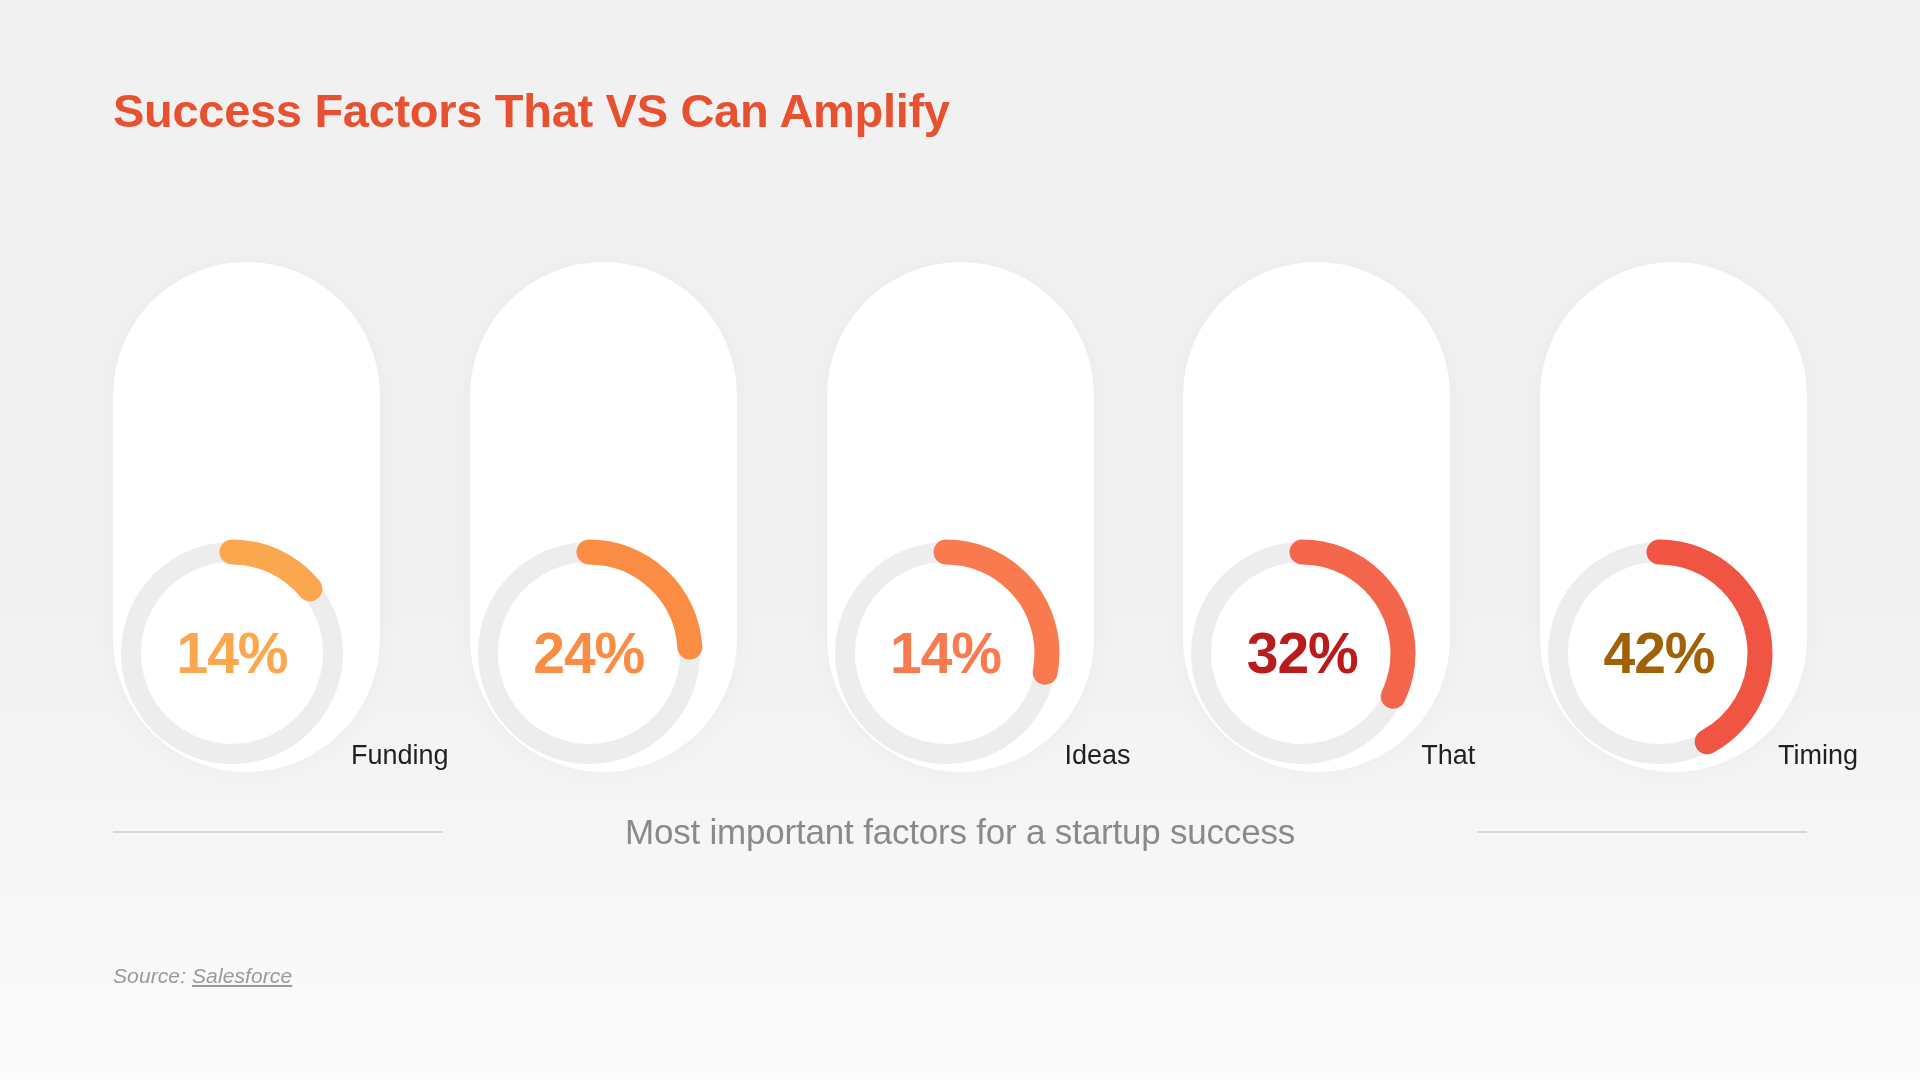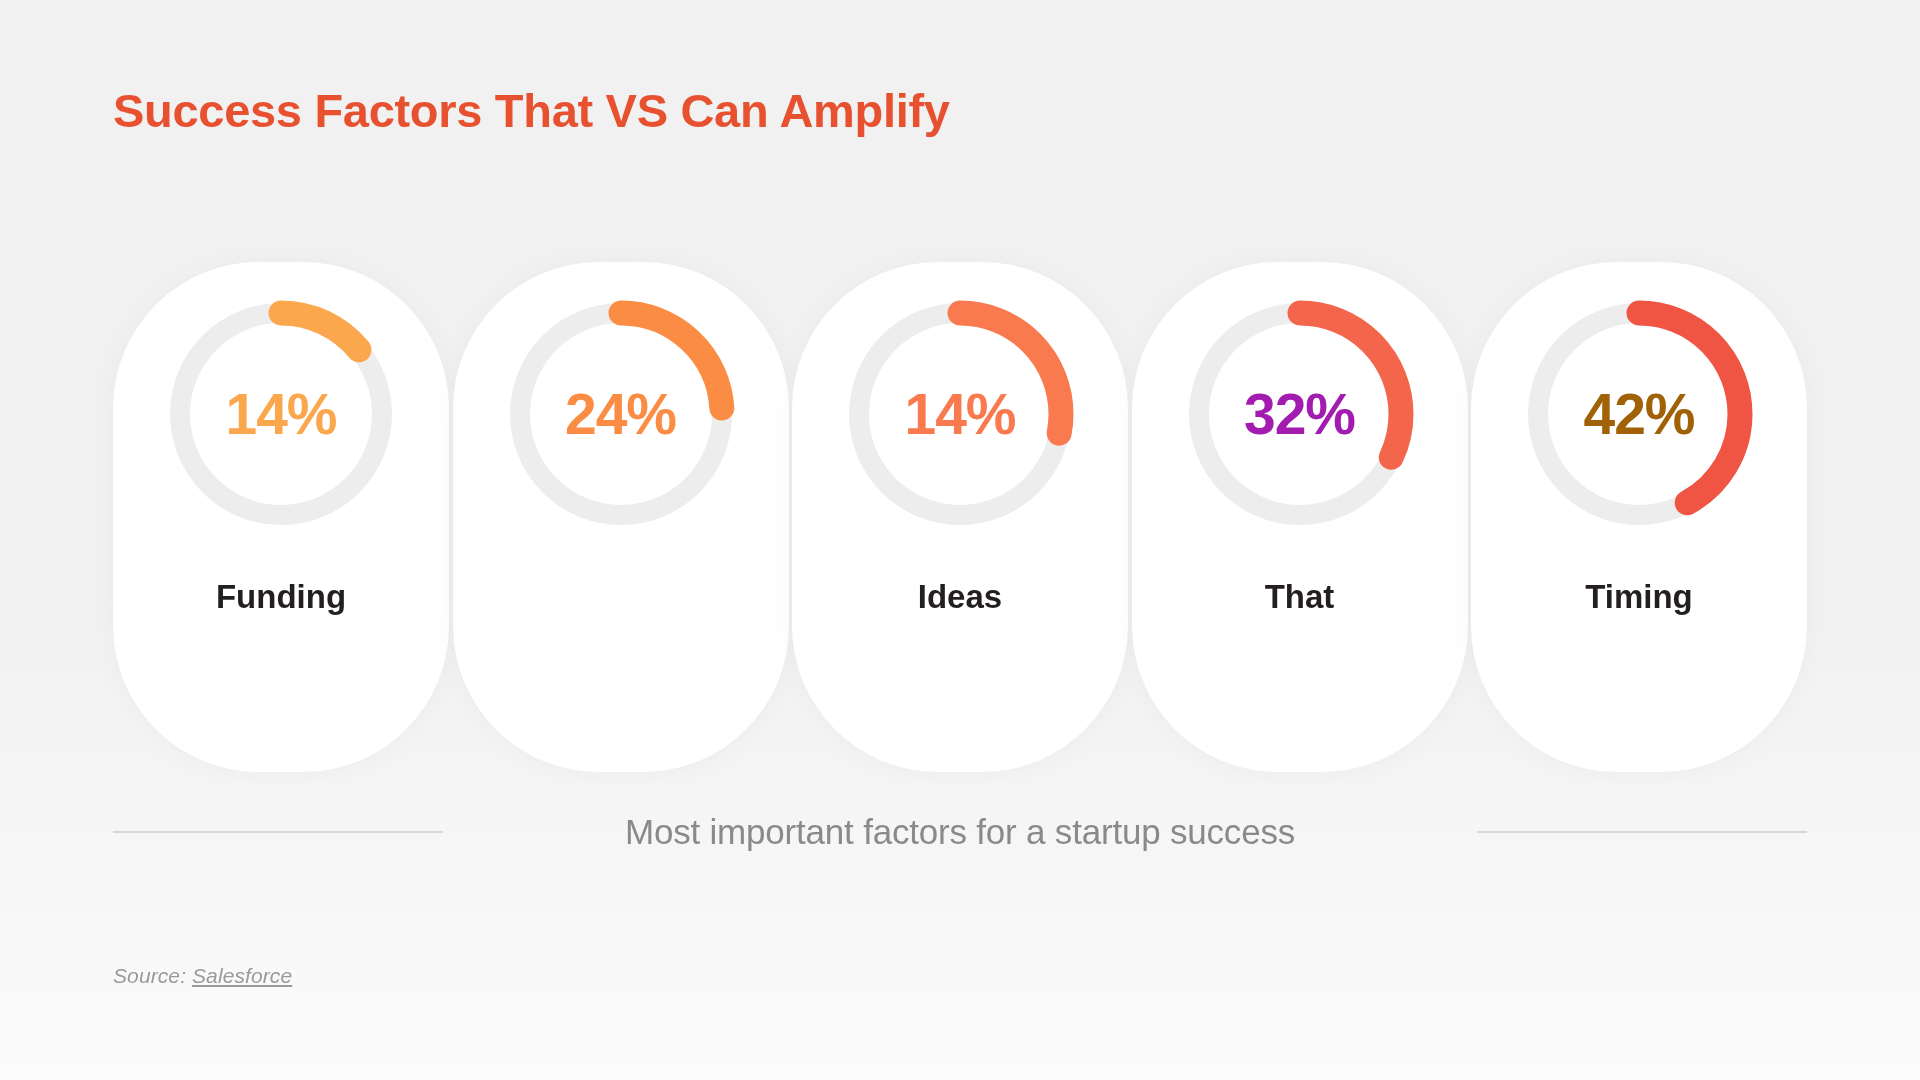--- a/index.html
+++ b/index.html
@@ -42,28 +42,27 @@
     top: 262px;
     width: 1694px;
     height: 510px;
     display: flex;
     justify-content: space-between;
     align-items: flex-start;
   }
 
   .card {
     position: relative;
-    width: 336px;
+    width: 267px;
     height: 510px;
     background: #ffffff;
     border-radius: 146px;
     box-shadow: 0 2px 26px rgba(0,0,0,0.035);
     display: flex;
-    flex-direction: column;
-    align-items: center;
+    align-items: flex-end;
   }
 
   .gauge {
     position: relative;
     width: 238px;
     height: 238px;
     margin-top: 33px;
   }
   .gauge svg {
     display: block;
@@ -92,22 +91,22 @@
     justify-content: center;
     font-size: 57px;
     font-weight: bold;
     letter-spacing: -1px;
   }
 
   .card-label {
     margin-top: 44px;
     width: 236px;
     text-align: center;
-    font-size: 33px;
-    font-weight: bold;
+    font-size: 27px;
+    font-weight: normal;
     color: #231f20;
     line-height: 1.22;
   }
 
   
   .caption-row {
     position: absolute;
     left: 113px;
     top: 812px;
     width: 1694px;
@@ -182,21 +181,21 @@
           <div class="gauge-value" style="color: rgb(249, 122, 78);">14%</div>
         </div>
         <div class="card-label">Ideas</div>
       </div>
       <div class="card">
         <div class="gauge">
           <svg viewBox="0 0 238 238">
             <circle class="gauge-track" cx="119" cy="119" r="101"></circle>
             <circle class="gauge-arc" cx="119" cy="119" r="101" stroke="#f4664b" stroke-dasharray="634.6017160251382" stroke-dashoffset="431.52916689709394"></circle>
           </svg>
-          <div class="gauge-value" style="color: #a21caf;">32%</div>
+          <div class="gauge-value" style="color: #b91c1c;">32%</div>
         </div>
         <div class="card-label">That</div>
       </div>
       <div class="card">
         <div class="gauge">
           <svg viewBox="0 0 238 238">
             <circle class="gauge-track" cx="119" cy="119" r="101"></circle>
             <circle class="gauge-arc" cx="119" cy="119" r="101" stroke="#f05544" stroke-dasharray="634.6017160251382" stroke-dashoffset="368.0689952945802"></circle>
           </svg>
           <div class="gauge-value" style="color: #a16207;">42%</div>

